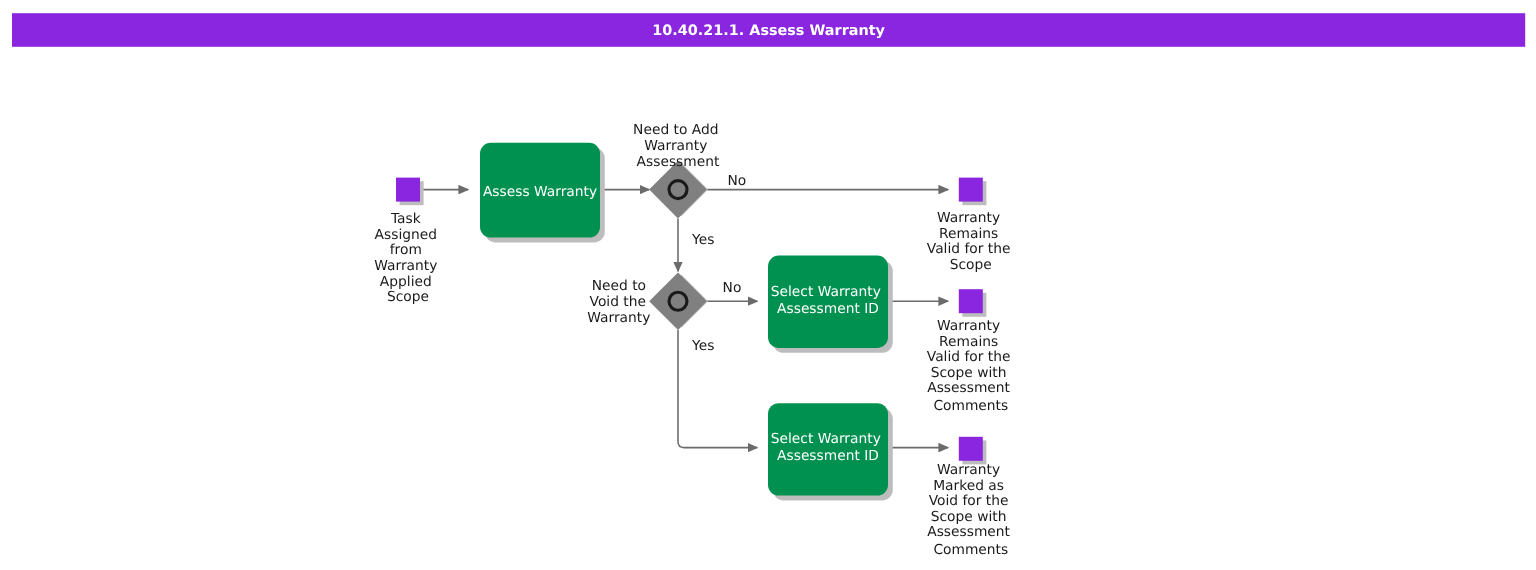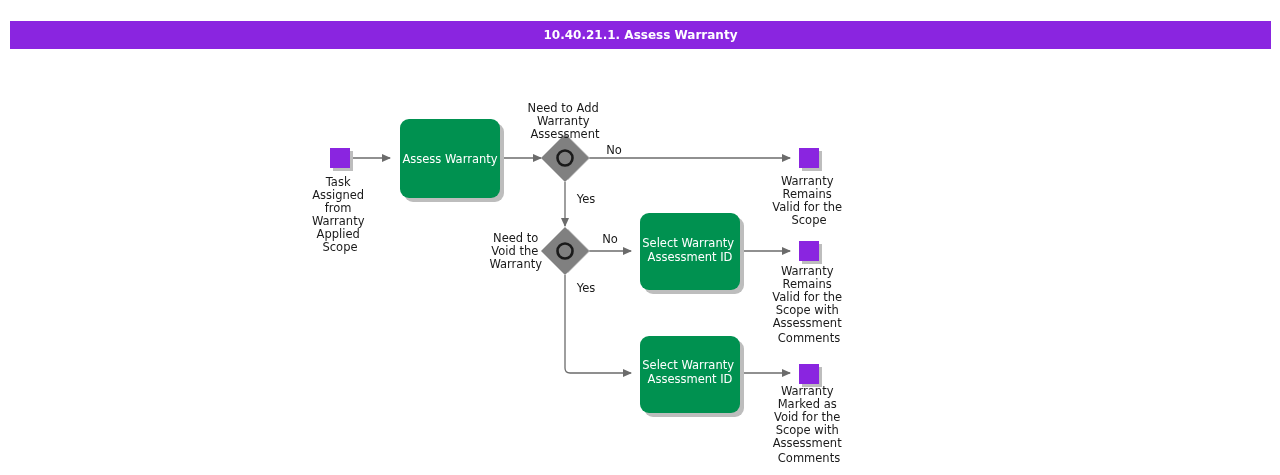--- a/index.html
+++ b/index.html
@@ -14,21 +14,21 @@
     font-family: "DejaVu Sans", sans-serif;
   }
   #page {
     position: relative;
     width: 1280px;
     height: 475px;
   }
   #title-bar {
     position: absolute;
     left: 10px;
-    top: 21px;
+    top: 11px;
     width: 1261px;
     height: 28px;
     background: #8A25E0;
     display: flex;
     align-items: center;
     justify-content: center;
   }
   #title-bar .title-text {
     color: #ffffff;
     font-family: "DejaVu Sans", sans-serif;

